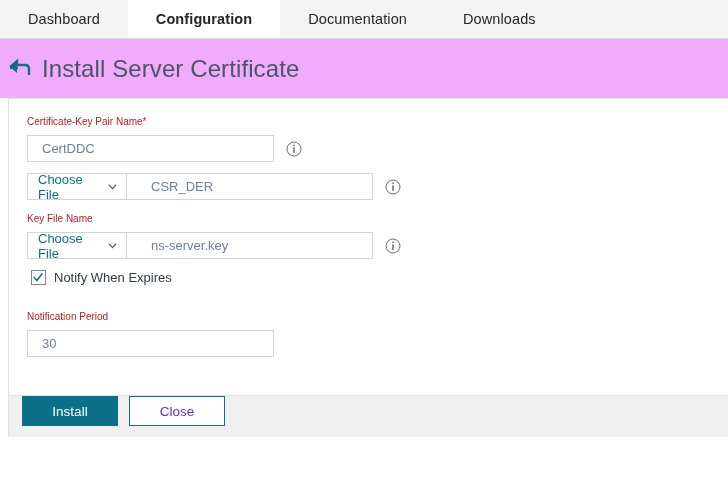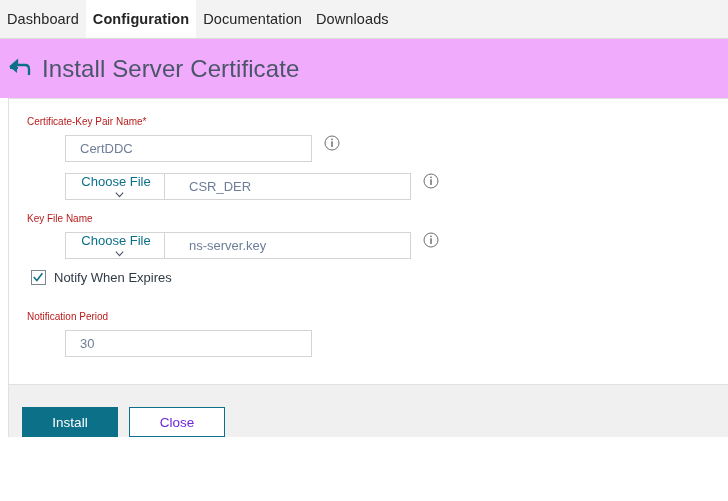--- a/index.html
+++ b/index.html
@@ -22,21 +22,21 @@
     display: flex;
     align-items: stretch;
     height: 39px;
     background: #f3f3f3;
     border-bottom: 1px solid #dcdcdc;
   }
   .tab {
     display: flex;
     align-items: center;
     justify-content: flex-end;
-    padding: 0 7px;
+    padding: 0 28px;
     font-size: 14.5px;
     color: #252525;
     letter-spacing: .1px;
     cursor: pointer;
     background: transparent;
     height: 100%;
   }
   .tab.active {
     background: #ffffff;
     border-bottom: 1px solid #ffffff;
@@ -84,22 +84,21 @@
     margin-bottom: 11px;
   }
   .field-label {
     font-size: 10px;
     color: #b91c1c;
     margin-bottom: 5px;
     line-height: 16px;
   }
   .input-row {
     display: flex;
-    align-items: flex-start;
-    margin-left: 38px;
+    align-items: center;
   }
   .text-input {
     width: 247px;
     height: 27px;
     border: 1px solid #d4d4d4;
     background: #ffffff;
     font-family: "Liberation Sans", sans-serif;
     font-size: 13px;
     color: #6e7e99;
     padding: 0 10px 0 14px;
@@ -116,21 +115,20 @@
     width: 99px;
     height: 27px;
     border: 1px solid #d4d4d4;
     border-right: none;
     background: #ffffff;
     color: #0c7089;
     font-size: 13px;
     padding: 0 8px 0 10px;
     cursor: pointer;
     user-select: none;
-    flex-direction: column;
   }
   .chev {
     width: 11px;
     height: 11px;
     margin-left: 6px;
     flex: 0 0 auto;
   }
   .info-icon {
     margin-left: 12px;
     width: 16px;
@@ -176,25 +174,25 @@
     font-weight: bold;
     margin-right: 2px;
   }
 
   
   .footer {
     position: absolute;
     left: 0;
     right: 0;
     bottom: 0;
-    height: 53px;
+    height: 42px;
     background: #f0f0f0;
     border-top: 1px solid #e0e0e0;
     display: flex;
-    align-items: flex-end;
+    align-items: flex-start;
     padding-left: 13px;
     gap: 11px;
   }
   .btn {
     height: 30px;
     min-width: 96px;
     font-family: "Liberation Sans", sans-serif;
     font-size: 13.5px;
     cursor: pointer;
     display: inline-flex;

